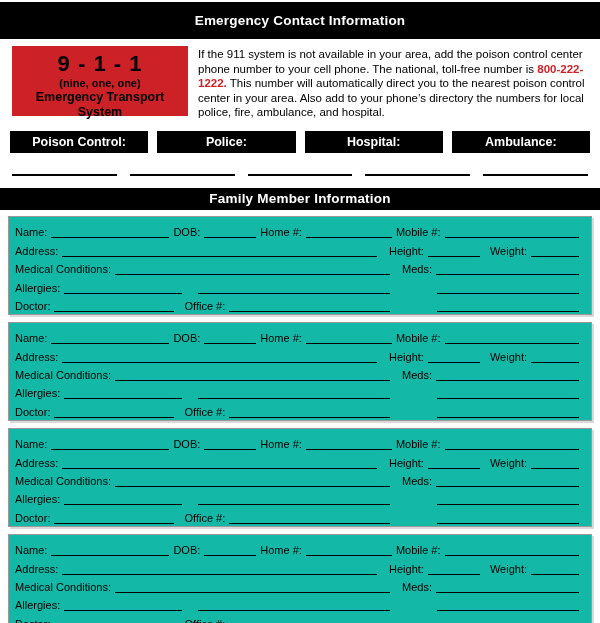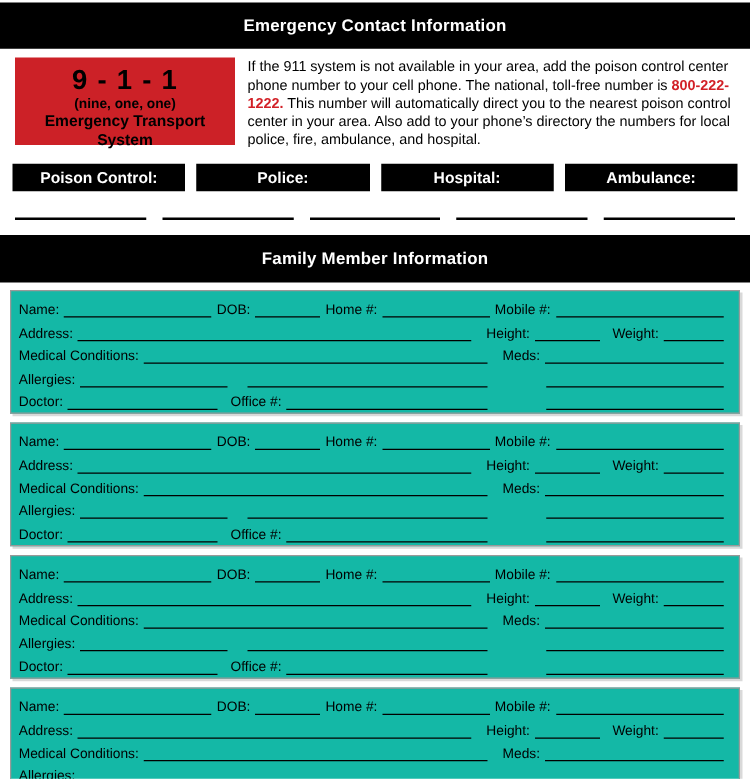--- a/index.html
+++ b/index.html
@@ -7,21 +7,21 @@
   body {
     height:623px; overflow:hidden; background:#fff;
     font-family:"Liberation Sans","DejaVu Sans",sans-serif; color:#000;
   }
   .bar {
     background:#000; color:#fff; height:37px;
     display:flex; align-items:center; justify-content:center;
     font-weight:bold; font-size:13.5px; letter-spacing:.2px;
   }
   .bar.top { margin-top:2px; }
-  .bar.family { margin-top:12px; height:38px;justify-content:center; }
+  .bar.family { margin-top:12px; height:22px;justify-content:center; }
 
   .top-section { display:flex; padding:7px 12px 0 12px; gap:10px; }
   .red-box {
     flex:0 0 176px; height:70px; background:#cc2127; color:#000000;
     text-align:center; padding-top:5px;
   }
   .nine11 { font-size:22px; font-weight:bold; letter-spacing:1px; line-height:26px; }
   .nine11-words { font-size:11px; font-weight:bold; line-height:13px; }
   .nine11-sub { font-size:12.5px; font-weight:bold; line-height:15px; }
   .instructions { flex:1; font-size:11.5px; line-height:14.6px; padding-top:1px; }

